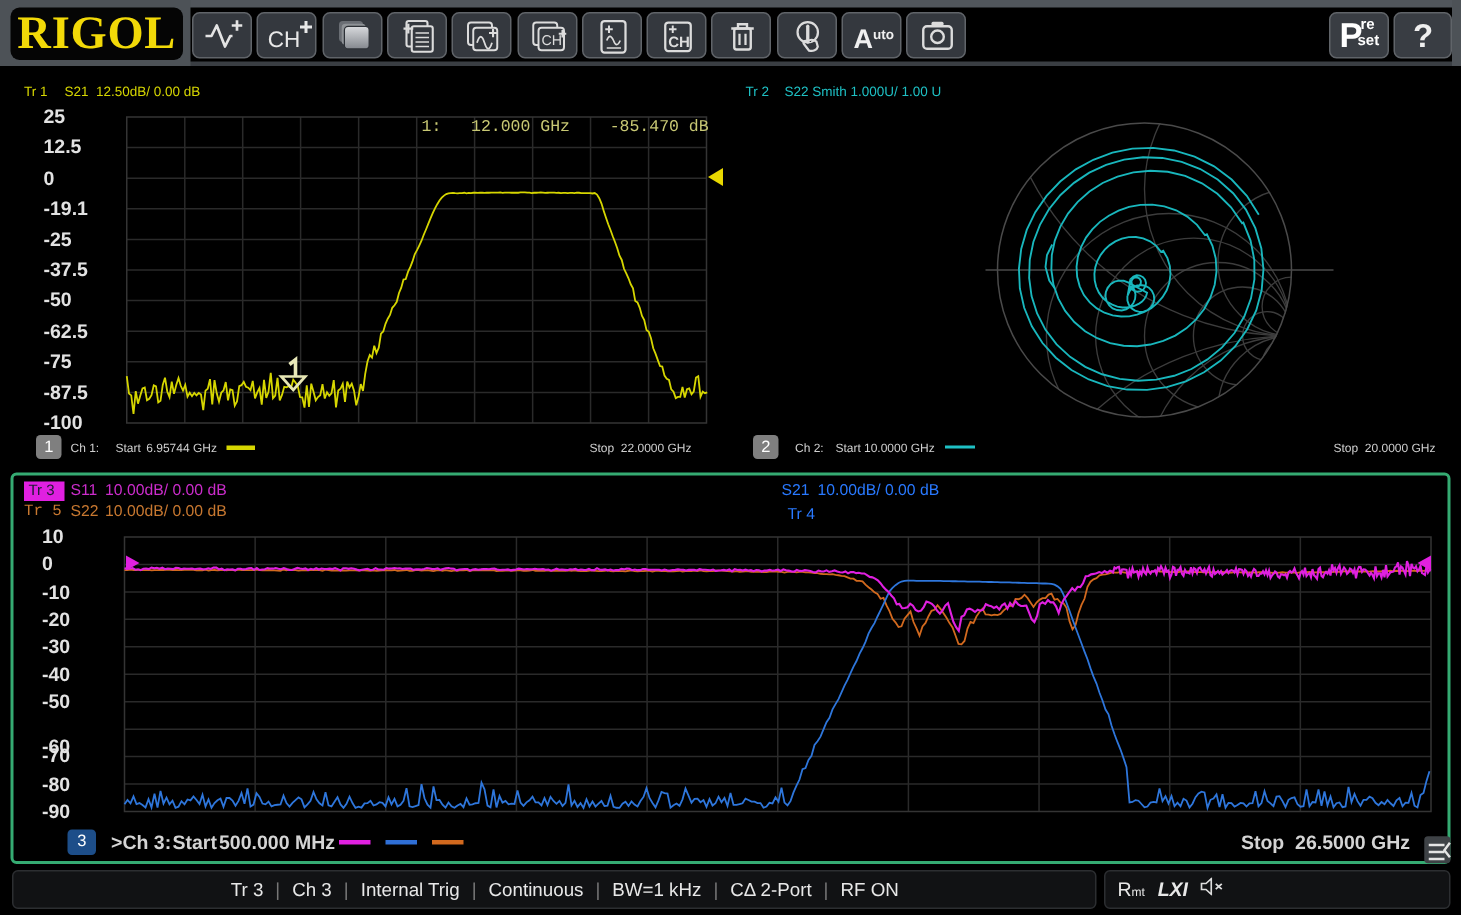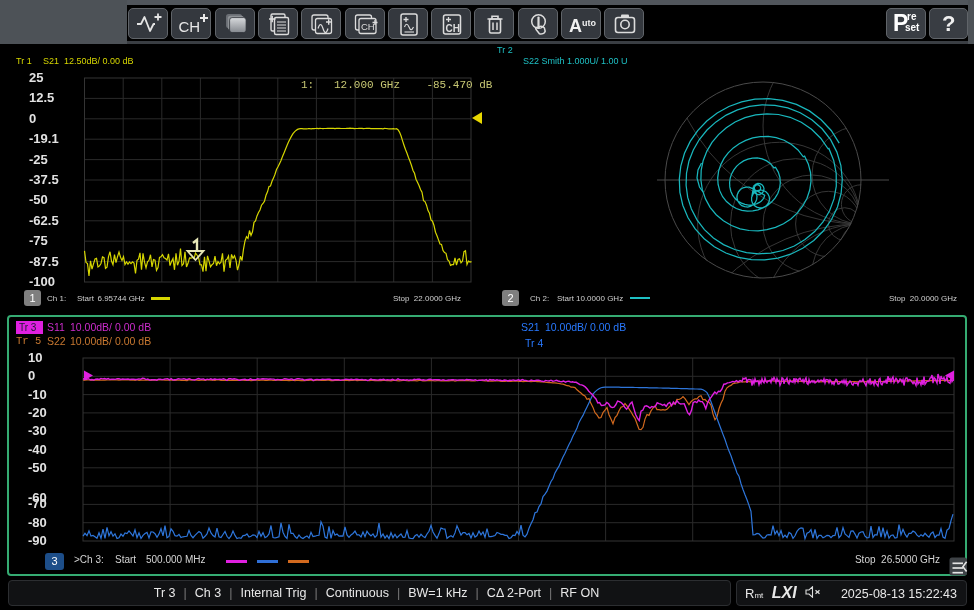--- a/index.html
+++ b/index.html
@@ -13,39 +13,40 @@
 #logo { position:absolute; left:7px; top:5px; width:115px; height:35px; background:#050505;
   border-radius:6px; color:#f2d908; font-family:"Liberation Serif", serif; font-weight:bold;
   font-size:31px; text-align:center; line-height:33px; letter-spacing:0.5px; }
 .tbtn { position:absolute; top:8px; width:40px; height:31px; background:#34383e;
   border:1px solid #606469; border-radius:5px; color:#e4e4e4; }
 .tbtn svg { position:absolute; left:0; top:0; }
 .hdr { position:absolute; font-size:9px; }
 .hdr3 { position:absolute; font-size:10.5px; }
 .ylab { position:absolute; color:#e2e2e2; font-size:13px; font-weight:bold; width:40px; }
 .foot { position:absolute; color:#d0d0d0; font-size:8px; }
-.foot3 { position:absolute; color:#d4d4d4; font-size:10px; }
+.foot3 { position:absolute; color:#d4d4d4; font-size:13px;font-weight:bold; }
 .badge { position:absolute; width:17px; height:16px; border-radius:3px; background:#7f7f7f;
   color:#fff; font-size:11px; text-align:center; line-height:16px; }
 #greenbox { position:absolute; left:7px; top:315px; width:960px; height:261px;
   border:2px solid #35ab72; border-radius:4px; background:#000; }
 #statusL { position:absolute; left:8px; top:580px; width:723px; height:26px; background:#111214;
   border:1px solid #2c2e31; border-radius:4px; color:#e8e8e8; font-size:12.5px; line-height:24px;text-align:center; }
 #statusR { position:absolute; left:736px; top:580px; width:231px; height:26px; background:#111214;
   border:1px solid #2c2e31; border-radius:4px; color:#e8e8e8; font-size:12.5px; line-height:24px; }
 .sep { color:#777; padding:0 8px; }
 #mono { position:absolute; font-family:"Liberation Mono", monospace; font-size:11px;
   color:#c8c874; }
 </style></head>
 <body>
 <div id="toolbar">
  <div class="topstrip"></div>
     <div class="botstrip"></div>
  <div class="logozone"></div>
     <div class="rstrip"></div>
+ <div id="logo">RIGOL</div>
  <div class="tbtn" style="left:128px;">
       <svg width="40" height="31" viewBox="0 0 40 31">
         <path d="M8 15 h4 l3.5,-7 5.5,14 3.5,-7 h1.5" stroke="#e4e4e4" stroke-width="1.8" fill="none" stroke-linejoin="round"></path>
         <path d="M25.5 8 h7 M29 4.5 v7" stroke="#e4e4e4" stroke-width="1.8"></path>
       </svg>
     </div>
 <div class="tbtn" style="left:171.3px;">
       <svg width="40" height="31" viewBox="0 0 40 31">
         <text x="6.5" y="22.5" font-size="15" fill="#e8e8e8" font-family="Liberation Sans">CH</text>
         <path d="M28 9 h8 M32 5 v8" stroke="#e8e8e8" stroke-width="2"></path>
@@ -187,23 +188,23 @@
   <polyline points="701.5,163.0 698.0,170.0 697.0,178.0 699.5,187.0 703.0,192.0" fill="none" stroke="#19b7bd" stroke-width="1.25" transform="translate(0,-44)"></polyline>
   <polyline points="84.5,250.8 86.0,262.4 87.5,263.6 89.0,276.0 90.5,260.8 92.0,269.1 93.5,263.9 95.0,259.0 96.5,258.4 98.0,266.9 99.5,265.9 101.0,263.5 102.5,256.9 104.0,257.6 105.5,268.3 107.0,267.2 108.5,256.6 110.0,251.8 111.5,261.0 113.0,264.7 114.5,254.5 116.0,262.6 117.5,256.7 119.0,252.0 120.5,257.2 122.0,260.4 123.5,256.6 125.0,264.5 126.5,261.8 128.0,264.1 129.5,262.0 131.0,263.6 132.5,261.9 134.0,263.0 135.5,273.4 137.0,260.4 138.5,259.1 140.0,252.8 141.5,269.6 143.0,253.4 144.5,262.2 146.0,267.8 147.5,261.8 149.0,260.3 150.5,254.7 152.0,266.9 153.5,259.6 155.0,260.1 156.5,270.4 158.0,267.6 159.5,257.4 161.0,256.8 162.5,254.6 164.0,257.8 165.5,258.5 167.0,260.1 168.5,253.9 170.0,265.6 171.5,261.6 173.0,258.6 174.5,269.8 176.0,253.3 177.5,265.3 179.0,261.2 180.5,248.5 182.0,265.5 183.5,263.8 185.0,251.9 186.5,267.0 188.0,263.3 189.5,257.9 191.0,258.2 192.5,257.4 194.0,258.7 195.5,253.1 197.0,255.0 198.5,257.4 200.0,264.7 201.5,264.9 203.0,271.7 204.5,256.9 206.0,271.2 207.5,255.8 209.0,261.1 210.5,266.9 212.0,264.7 213.5,263.5 215.0,256.1 216.5,265.7 218.0,261.5 219.5,263.8 221.0,262.2 222.5,253.4 224.0,271.6 225.5,260.4 227.0,259.2 228.5,255.9 230.0,268.0 231.5,254.4 233.0,258.3 234.5,255.8 236.0,260.4 237.5,270.2 239.0,264.5 240.5,256.1 242.0,260.6 243.5,249.1 245.0,241.0 246.5,236.7 248.0,238.4 249.5,230.5 251.0,235.4 252.5,231.8 254.0,222.4 255.5,221.0 257.0,215.9 258.5,212.5 260.0,210.0 261.5,205.2 263.0,203.5 264.5,201.2 266.0,195.3 267.5,191.8 269.0,186.4 270.5,186.0 272.0,181.3 273.5,178.1 275.0,174.3 276.5,169.5 278.0,166.8 279.5,163.7 281.0,160.5 282.5,156.5 284.0,153.0 285.5,149.3 287.0,145.6 288.5,142.1 290.0,138.9 291.5,136.1 293.0,133.7 294.5,131.8 296.0,130.4 297.5,129.4 299.0,128.9 300.5,128.7 302.0,128.6 303.5,128.8 305.0,128.9 306.5,128.8 308.0,128.7 309.5,128.5 311.0,128.9 312.5,128.6 314.0,128.7 315.5,128.5 317.0,128.4 318.5,128.6 320.0,128.4 321.5,128.5 323.0,128.6 324.5,128.5 326.0,128.5 327.5,128.4 329.0,128.4 330.5,128.4 332.0,128.4 333.5,128.3 335.0,128.6 336.5,128.4 338.0,128.4 339.5,128.4 341.0,128.5 342.5,128.5 344.0,128.5 345.5,128.5 347.0,128.3 348.5,128.3 350.0,128.2 351.5,128.4 353.0,128.4 354.5,128.7 356.0,128.5 357.5,128.5 359.0,128.4 360.5,128.3 362.0,128.4 363.5,128.6 365.0,128.5 366.5,128.4 368.0,128.4 369.5,128.4 371.0,128.6 372.5,128.5 374.0,128.7 375.5,128.6 377.0,128.6 378.5,128.7 380.0,128.6 381.5,128.6 383.0,128.8 384.5,128.4 386.0,128.5 387.5,128.7 389.0,128.8 390.5,128.8 392.0,128.8 393.5,128.7 395.0,129.0 396.5,128.7 398.0,129.7 399.5,132.1 401.0,135.7 402.5,140.6 404.0,145.2 405.5,149.5 407.0,153.3 408.5,157.5 410.0,161.3 411.5,165.5 413.0,170.5 414.5,173.3 416.0,179.2 417.5,182.3 419.0,185.5 420.5,189.5 422.0,192.2 423.5,200.7 425.0,201.6 426.5,205.2 428.0,210.6 429.5,213.3 431.0,220.0 432.5,221.2 434.0,225.5 435.5,232.2 437.0,235.8 438.5,239.9 440.0,244.0 441.5,244.4 443.0,250.4 444.5,252.5 446.0,253.3 447.5,259.6 449.0,261.1 450.5,265.4 452.0,264.6 453.5,264.6 455.0,258.0 456.5,265.0 458.0,259.5 459.5,258.9 461.0,262.8 462.5,261.0 464.0,251.7 465.5,250.8 467.0,264.5 468.5,261.1 470.0,262.1 471.5,261.6" fill="none" stroke="#d6d600" stroke-width="1.2" transform="translate(0,-44)"></polyline>
   <polygon points="187.5,207 203.5,207 195.5,216" fill="none" stroke="#e6e6b4" stroke-width="1.8"></polygon>
   <path d="M193 243 l4,-3.2 v11.5" stroke="#e8e8b8" stroke-width="2.4" fill="none" transform="translate(0,-44)"></path>
   <polygon points="472,74 482,68 482,80" fill="#e8d800"></polygon>
 </svg>
 
 <div class="hdr" style="left:16px; top:56px; color:#d6d600;">Tr 1</div>
 <div class="hdr" style="left:43px; top:56px; color:#d6d600;">S21</div>
 <div class="hdr" style="left:64px; top:56px; color:#d6d600;">12.50dB/ 0.00 dB</div>
-<div class="hdr" style="left:497px; top:45px; color:#1ec0c4;">Tr 2</div>
+<div class="hdr" style="left:497px; top:56px; color:#1ec0c4;">Tr 2</div>
 <div class="hdr" style="left:523px; top:56px; color:#1ec0c4;">S22 Smith 1.000U/ 1.00 U</div>
-<div id="mono" style="left:281px; top:78.5px;margin-left:20px;">1:&nbsp;&nbsp;&nbsp;12.000 GHz&nbsp;&nbsp;&nbsp;&nbsp;-85.470 dB</div>
+<div id="mono" style="left:281px; top:78.5px;">1:&nbsp;&nbsp;&nbsp;12.000 GHz&nbsp;&nbsp;&nbsp;&nbsp;-85.470 dB</div>
 <div class="ylab" style="left:29px; top:70.0px;">25</div>
 <div class="ylab" style="left:29px; top:90.4px;">12.5</div>
 <div class="ylab" style="left:29px; top:110.8px;">0</div>
 <div class="ylab" style="left:29px; top:131.2px;">-19.1</div>
 <div class="ylab" style="left:29px; top:151.6px;">-25</div>
 <div class="ylab" style="left:29px; top:172.0px;">-37.5</div>
 <div class="ylab" style="left:29px; top:192.4px;">-50</div>
 <div class="ylab" style="left:29px; top:212.8px;">-62.5</div>
 <div class="ylab" style="left:29px; top:233.2px;">-75</div>
 <div class="ylab" style="left:29px; top:253.6px;">-87.5</div>
@@ -287,20 +288,19 @@
   <rect x="0.5" y="0.5" width="17.5" height="18" rx="2.5" fill="#3e4246"></rect>
   <line x1="3.5" y1="6.3" x2="14" y2="6.3" stroke="#e4e4e4" stroke-width="1.7"></line>
   <line x1="3.5" y1="11" x2="14" y2="11" stroke="#e4e4e4" stroke-width="1.7"></line>
   <line x1="3.5" y1="15.7" x2="14" y2="15.7" stroke="#e4e4e4" stroke-width="1.7"></line>
   <polyline points="17.6,4.8 13.9,9.8 17.6,14.5" fill="none" stroke="#e4e4e4" stroke-width="1.6"></polyline>
 </svg>
 
 <div id="statusL"><span style="padding-left:14px">Tr 3</span><span class="sep">|</span>Ch 3<span class="sep">|</span>Internal Trig<span class="sep">|</span>Continuous<span class="sep">|</span>BW=1 kHz<span class="sep">|</span>CΔ 2-Port<span class="sep">|</span>RF ON</div>
 <div id="statusR">
   <span style="padding-left:8px; font-size:13px;">R<span style="font-size:8px;">mt</span></span>
-  <span style="font-style:italic; font-weight:bold; padding-left:5px; font-size:16px;">LXI</span>
+  <span style="font-style:italic; font-weight:bold; padding-left:5px; font-size:13px;">LXI</span>
   <svg width="17" height="12" style="margin-left:5px;" viewBox="0 0 17 12">
     <polygon points="1,4 4,4 7.5,0.8 7.5,11.2 4,8 1,8" fill="none" stroke="#ddd" stroke-width="1.1"></polygon>
     <line x1="10.5" y1="4.2" x2="14.5" y2="7.8" stroke="#ddd" stroke-width="1.2"></line>
     <line x1="14.5" y1="4.2" x2="10.5" y2="7.8" stroke="#ddd" stroke-width="1.2"></line>
   </svg>
-  <span style="position:absolute; right:9px; top:1px;">2025-08-13 15:22:43</span>
 </div>
 
 </body></html>

